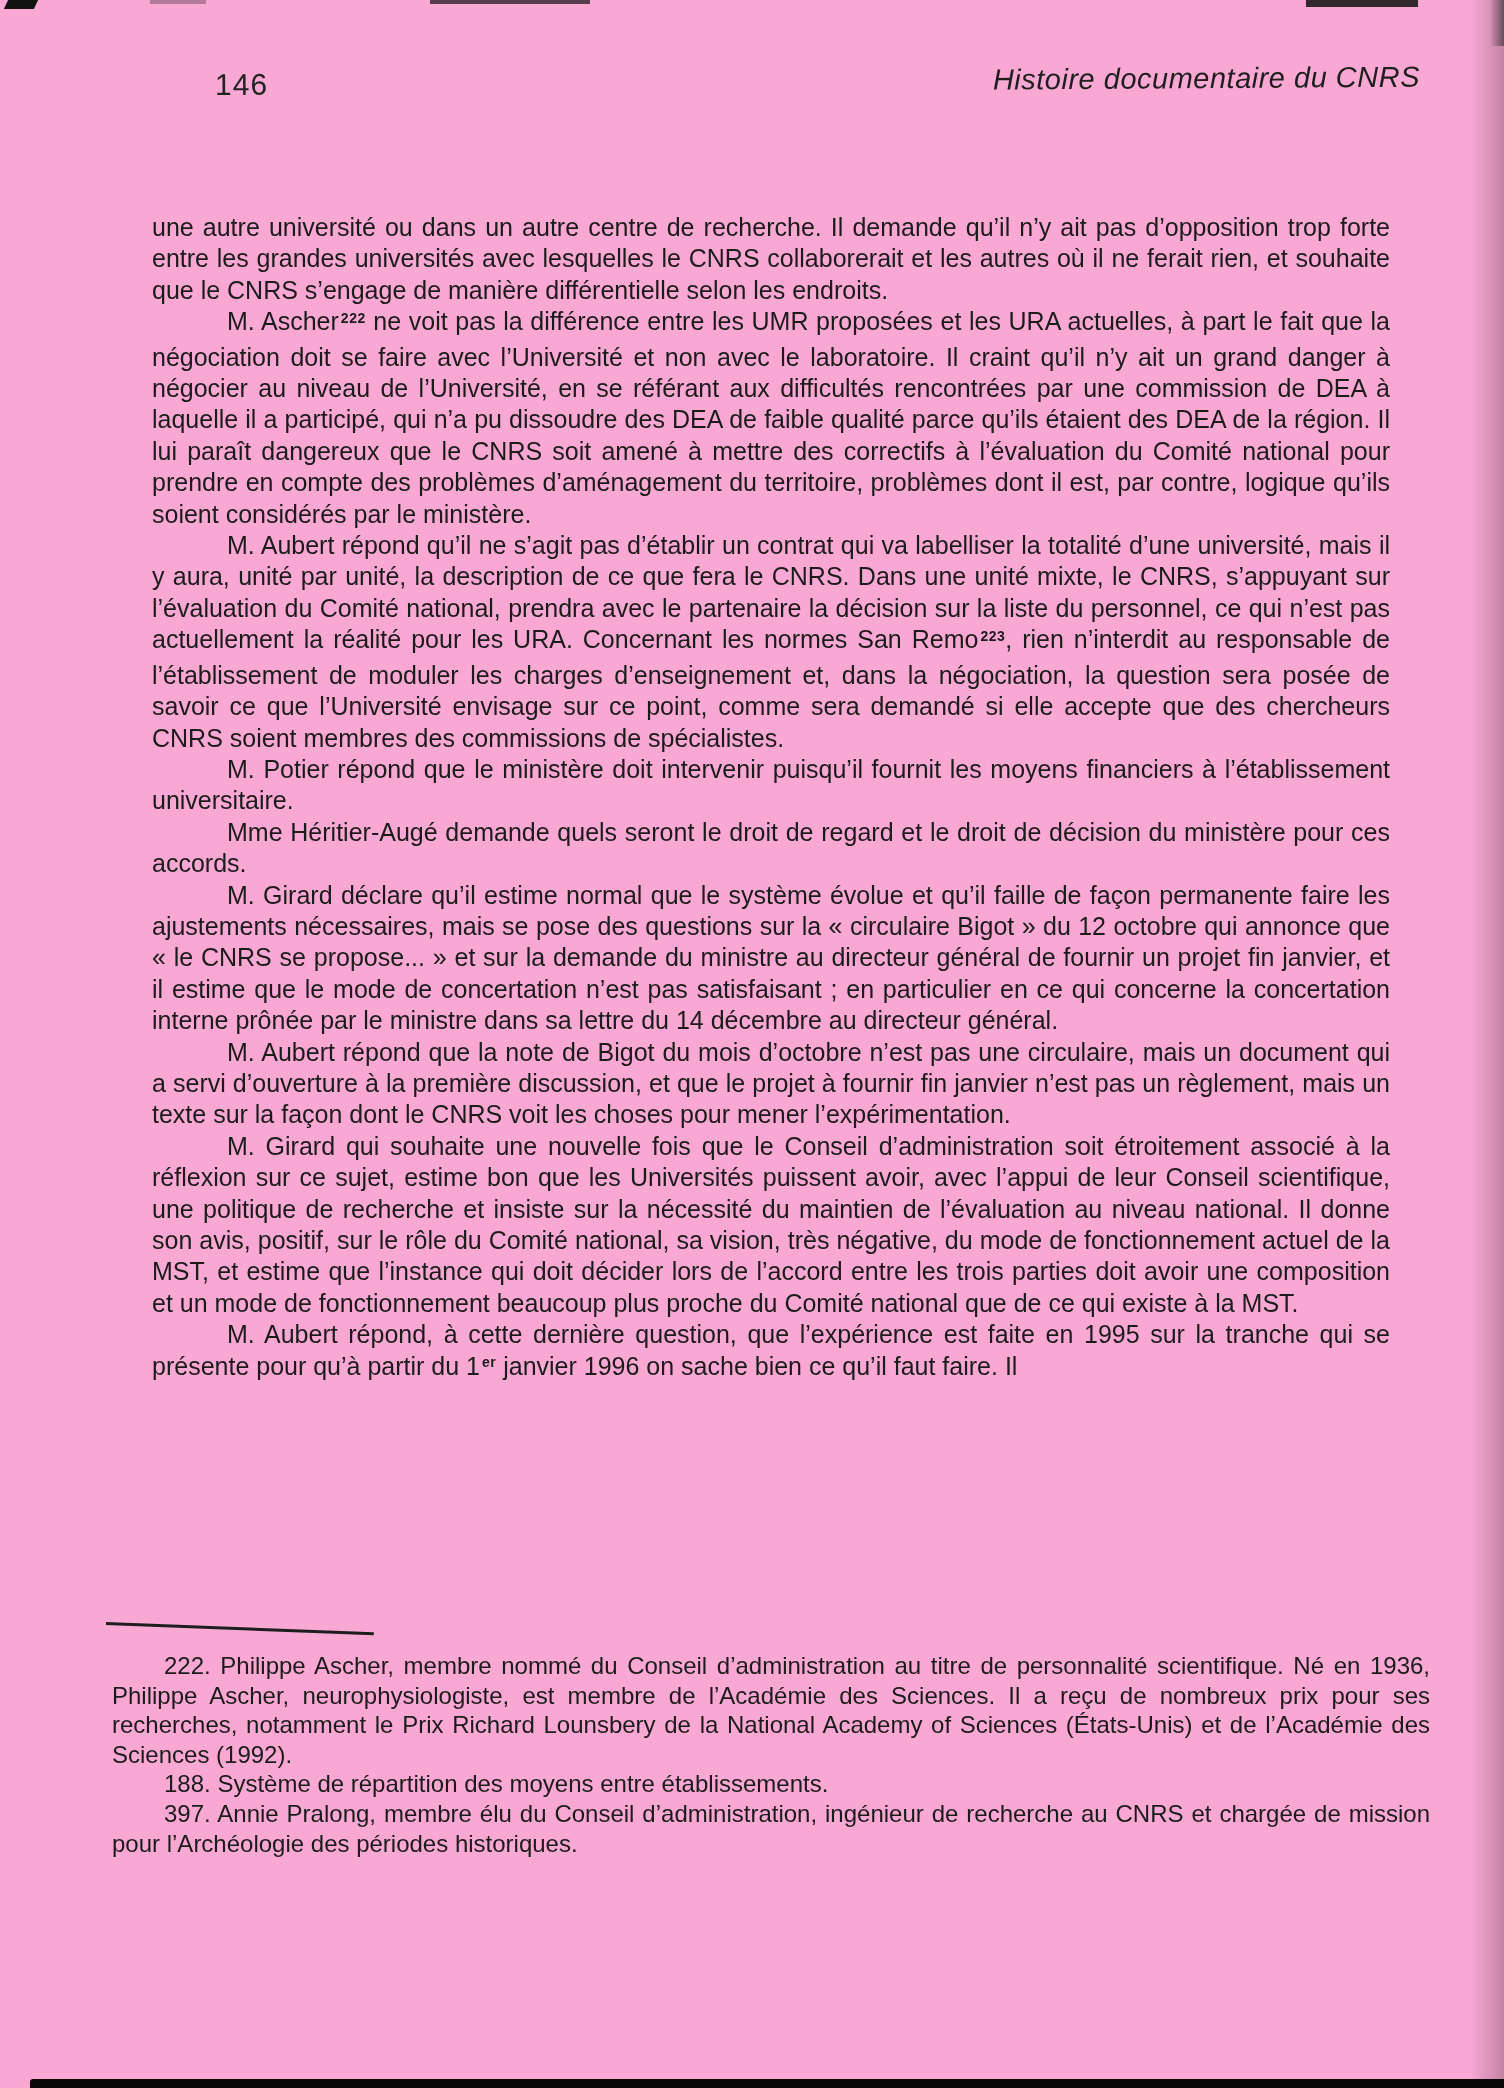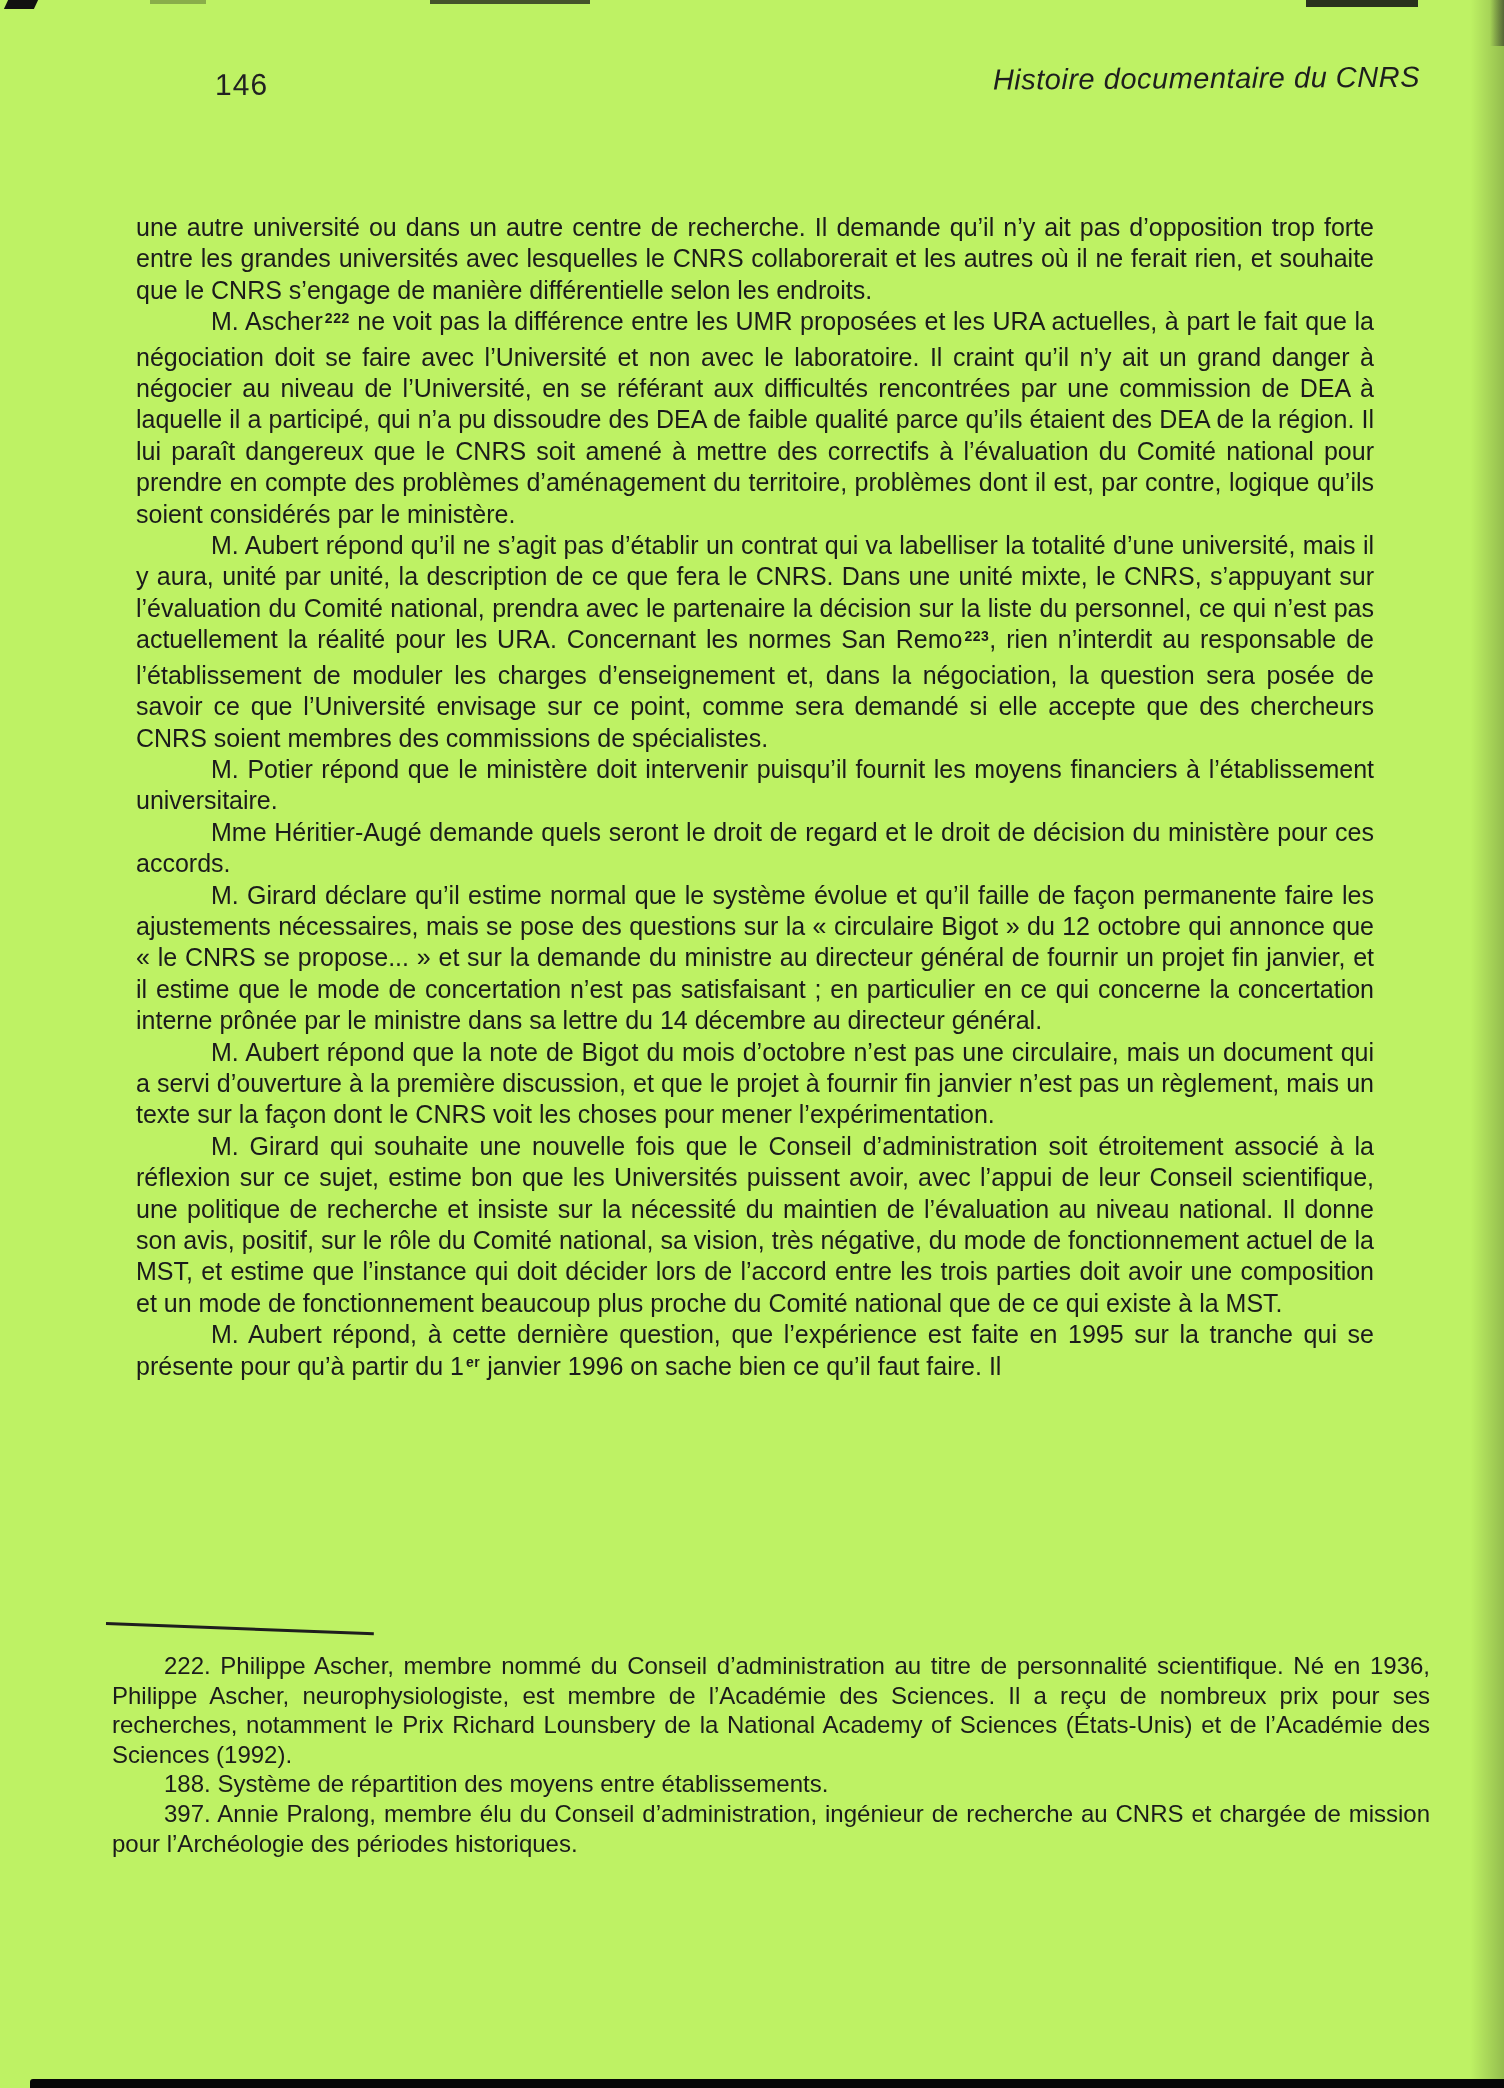--- a/index.html
+++ b/index.html
@@ -4,21 +4,21 @@
 <style>
   html, body { margin: 0; padding: 0; }
   body {
     width: 1504px; height: 2088px;
     background: #ffffff;
     font-family: "Liberation Sans", sans-serif;
   }
   .page {
     position: relative;
     width: 1504px; height: 2088px;
-    background: #bef264;
+    background: #f9a8d4;
     overflow: hidden;
     color: #1c1c1c;
   }
 
   
   .mark { position: absolute; background: #111; }
   .mark-tl   { left: 6px;    top: 0; width: 30px;  height: 9px;  transform: skewX(-25deg); }
   .mark-t2   { left: 150px;  top: 0; width: 56px;  height: 4px;  opacity: .3; }
   .mark-t3   { left: 430px;  top: 0; width: 160px; height: 4px;  opacity: .7; }
   .mark-t4   { left: 1306px; top: 0; width: 112px; height: 7px;  opacity: .85; }
@@ -40,21 +40,21 @@
   .header {
     position: absolute; left: 215px; top: 68px; width: 1205px;
     display: flex; justify-content: space-between; align-items: baseline;
     transform: rotate(-0.4deg); transform-origin: left center;
   }
   .page-number { font-size: 30px; letter-spacing: 1px; color: #222; }
   .running-title { font-size: 29px; font-style: italic; color: #1e1e1e; letter-spacing: .5px; }
 
   
   .body-text {
-    position: absolute; left: 136px; top: 212px; width: 1238px;
+    position: absolute; left: 152px; top: 212px; width: 1238px;
     font-size: 25px; line-height: 31.4px;
     text-align: justify;
     color: #1b1b1b;
   }
   .body-text p { margin: 0; }
   .body-text p.indent { text-indent: 75px; }
   sup {
     font-size: 0.56em;
     vertical-align: baseline;
     position: relative; top: -0.55em;

